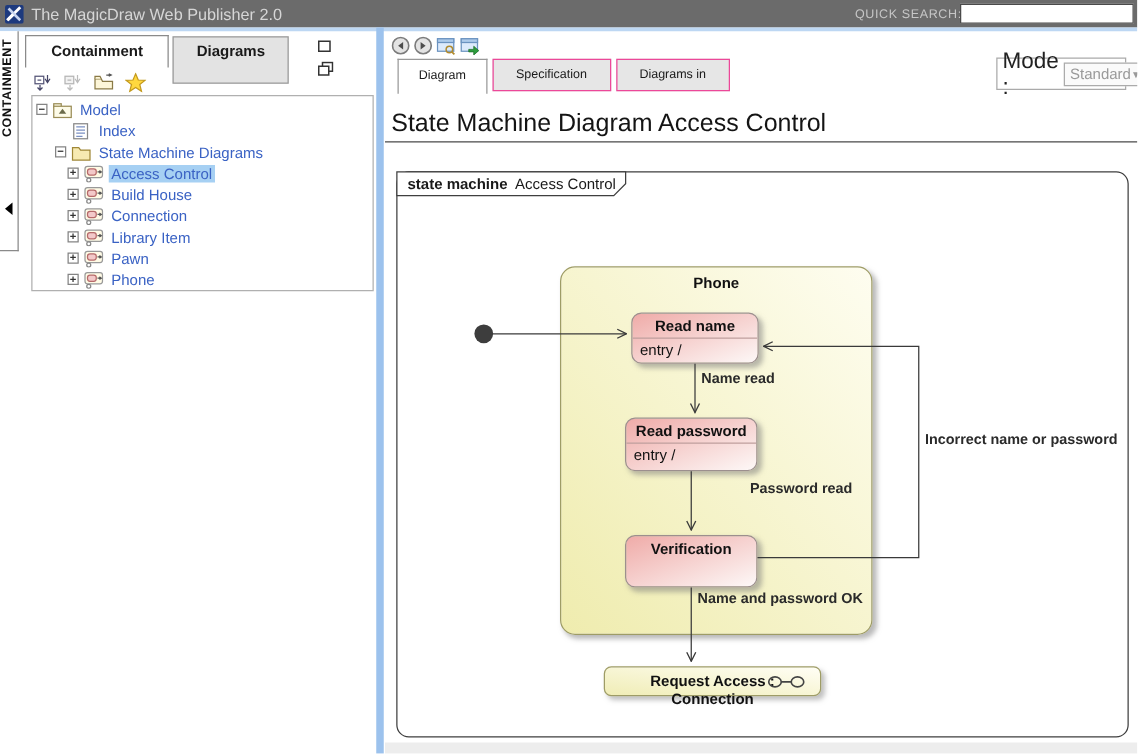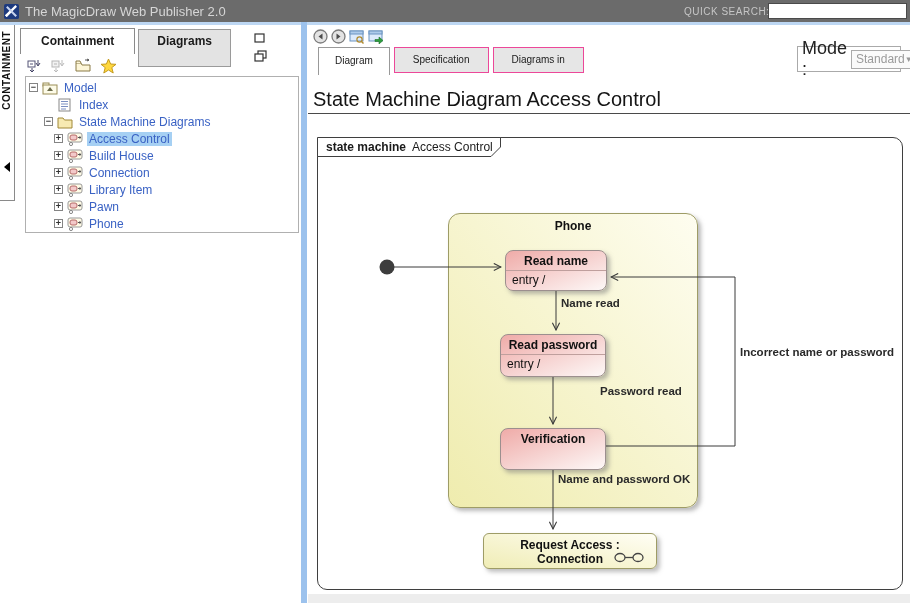--- a/index.html
+++ b/index.html
@@ -61,21 +61,21 @@
     background:linear-gradient(to bottom left,#fefdf0,#efecae); box-shadow:3px 3px 4px rgba(130,130,130,.55); }
   .login-title { text-align:center; font-size:12px; font-weight:bold; color:#111; padding-top:5px; }
   .state { position:absolute; border:1px solid #9c8f8e; border-radius:8px; box-shadow:3px 3px 4px rgba(120,120,120,.5); overflow:hidden; }
   .state.pink { background:linear-gradient(to bottom right,#efaba8,#fdf8f7); }
   .state-title { text-align:center; font-size:12px; font-weight:bold; color:#111; padding:3px 4px 2px 4px; }
   .state-title.has-sep { border-bottom:1px solid #bf9f9d; }
   .state-body { font-size:12px; color:#111; padding:2px 6px; }
   .state-readname    { left:505px; top:250px; width:102px; height:41px; }
   .state-readpwd     { left:500px; top:334px; width:106px; height:43px; }
   .state-verify      { left:500px; top:428px; width:106px; height:42px; }
-  .state-request { position:absolute; left:483px; top:533px; width:174px; height:36px; border:1px solid #9e9c66; border-radius:6px;
+  .state-request { position:absolute; left:483px; top:533px; width:174px; height:24px; border:1px solid #9e9c66; border-radius:6px;
     background:linear-gradient(to bottom left,#fffef5,#f0edb6); box-shadow:3px 3px 4px rgba(130,130,130,.5); }
   .state-request .state-title { padding-top:4px; }
   .subicon { position:absolute; right:12px; bottom:5px; }
   .tlabel-diagram { position:absolute; font-size:11.5px; color:#2a2a2a; white-space:nowrap;font-weight:bold; }
   .lbl-nameread { left:561px; top:297px; }
   .lbl-pwdread  { left:558px; top:385px;padding-left:42px; }
   .lbl-ok       { left:558px; top:473px; }
   .lbl-incorrect{ left:740px; top:346px; }
   .wires { position:absolute; left:0; top:0; pointer-events:none; }
   .wires line, .wires polyline { stroke:#3a3a3a; stroke-width:1; fill:none; }

